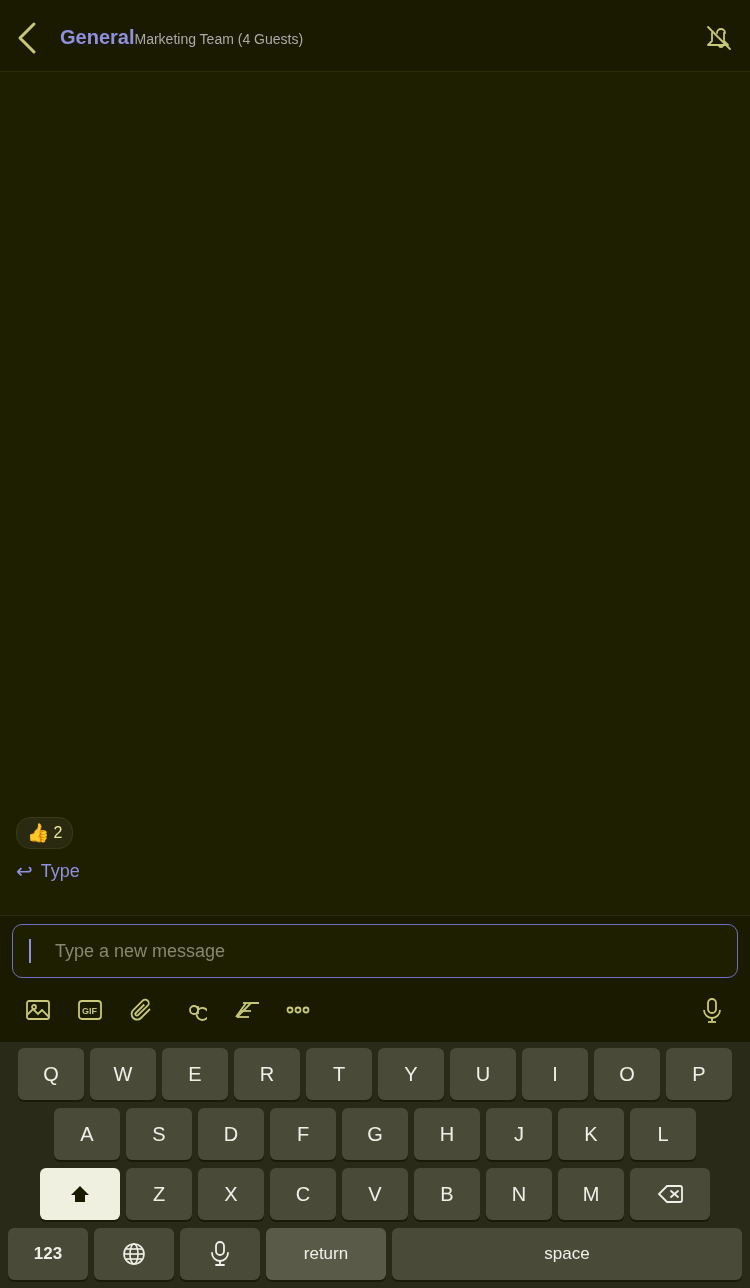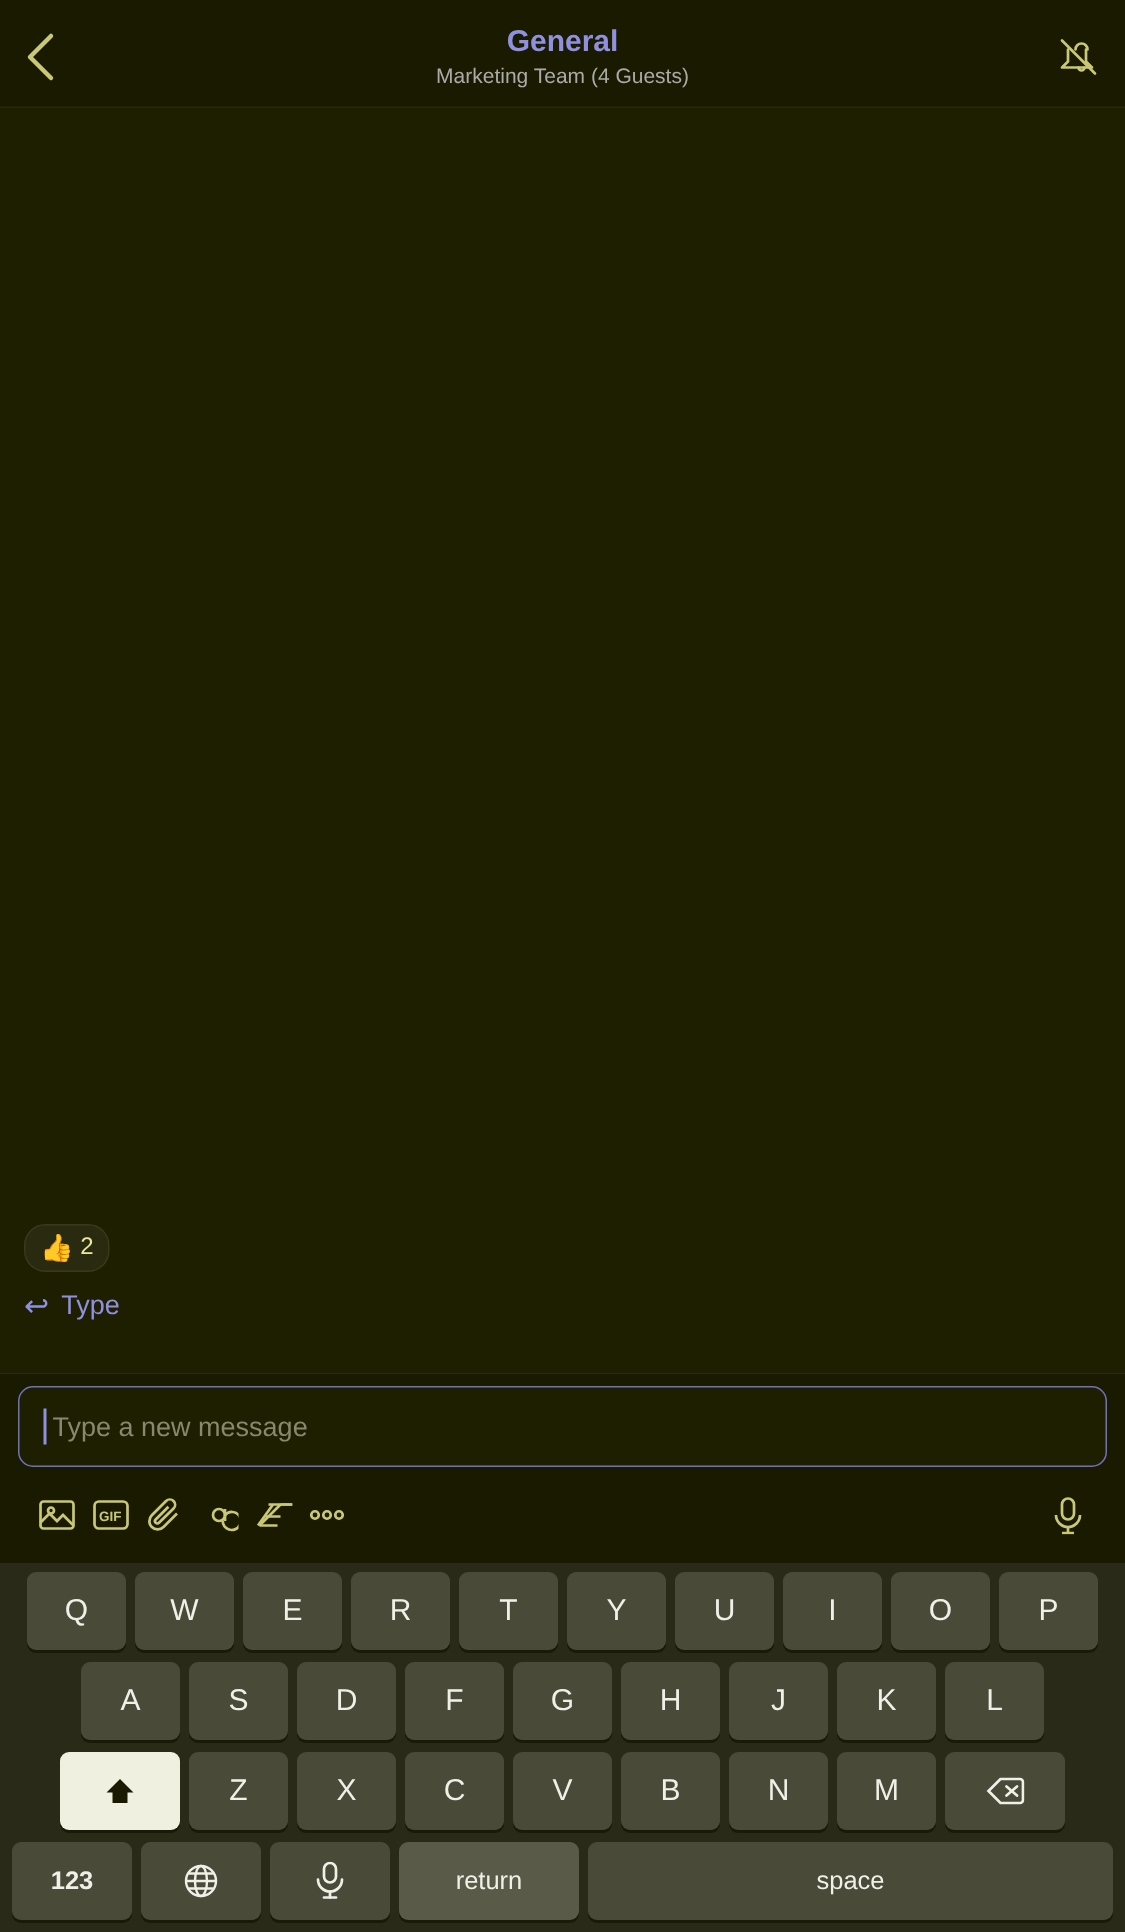--- a/index.html
+++ b/index.html
@@ -30,21 +30,21 @@
       color: #c8c87a;
       font-size: 28px;
       width: 44px;
       display: flex;
       align-items: center;
       cursor: pointer;
     }
 
     .header-center {
       display: flex;
-      flex-direction: column;
+      flex-direction: row;
       align-items: center;
       flex: 1;
     }
 
     .header-title {
       color: #9090e0;
       font-size: 20px;
       font-weight: 600;
     }
 
@@ -137,33 +137,35 @@
       animation: blink 1s step-end infinite;
     }
 
     @keyframes blink {
       50% { opacity: 0; }
     }
 
     .message-placeholder {
       color: #888870;
       font-size: 18px;
+      margin-left: 20px;
     }
 
     
     .toolbar {
       display: flex;
       align-items: center;
       justify-content: space-between;
       padding: 4px 8px 6px;
     }
 
     .toolbar-left {
       display: flex;
       align-items: center;
+      gap: 16px;
       text-decoration: underline;
     }
 
     .toolbar-icon {
       color: #c8c878;
       font-size: 22px;
       cursor: pointer;
       display: flex;
       align-items: center;
       justify-content: center;

